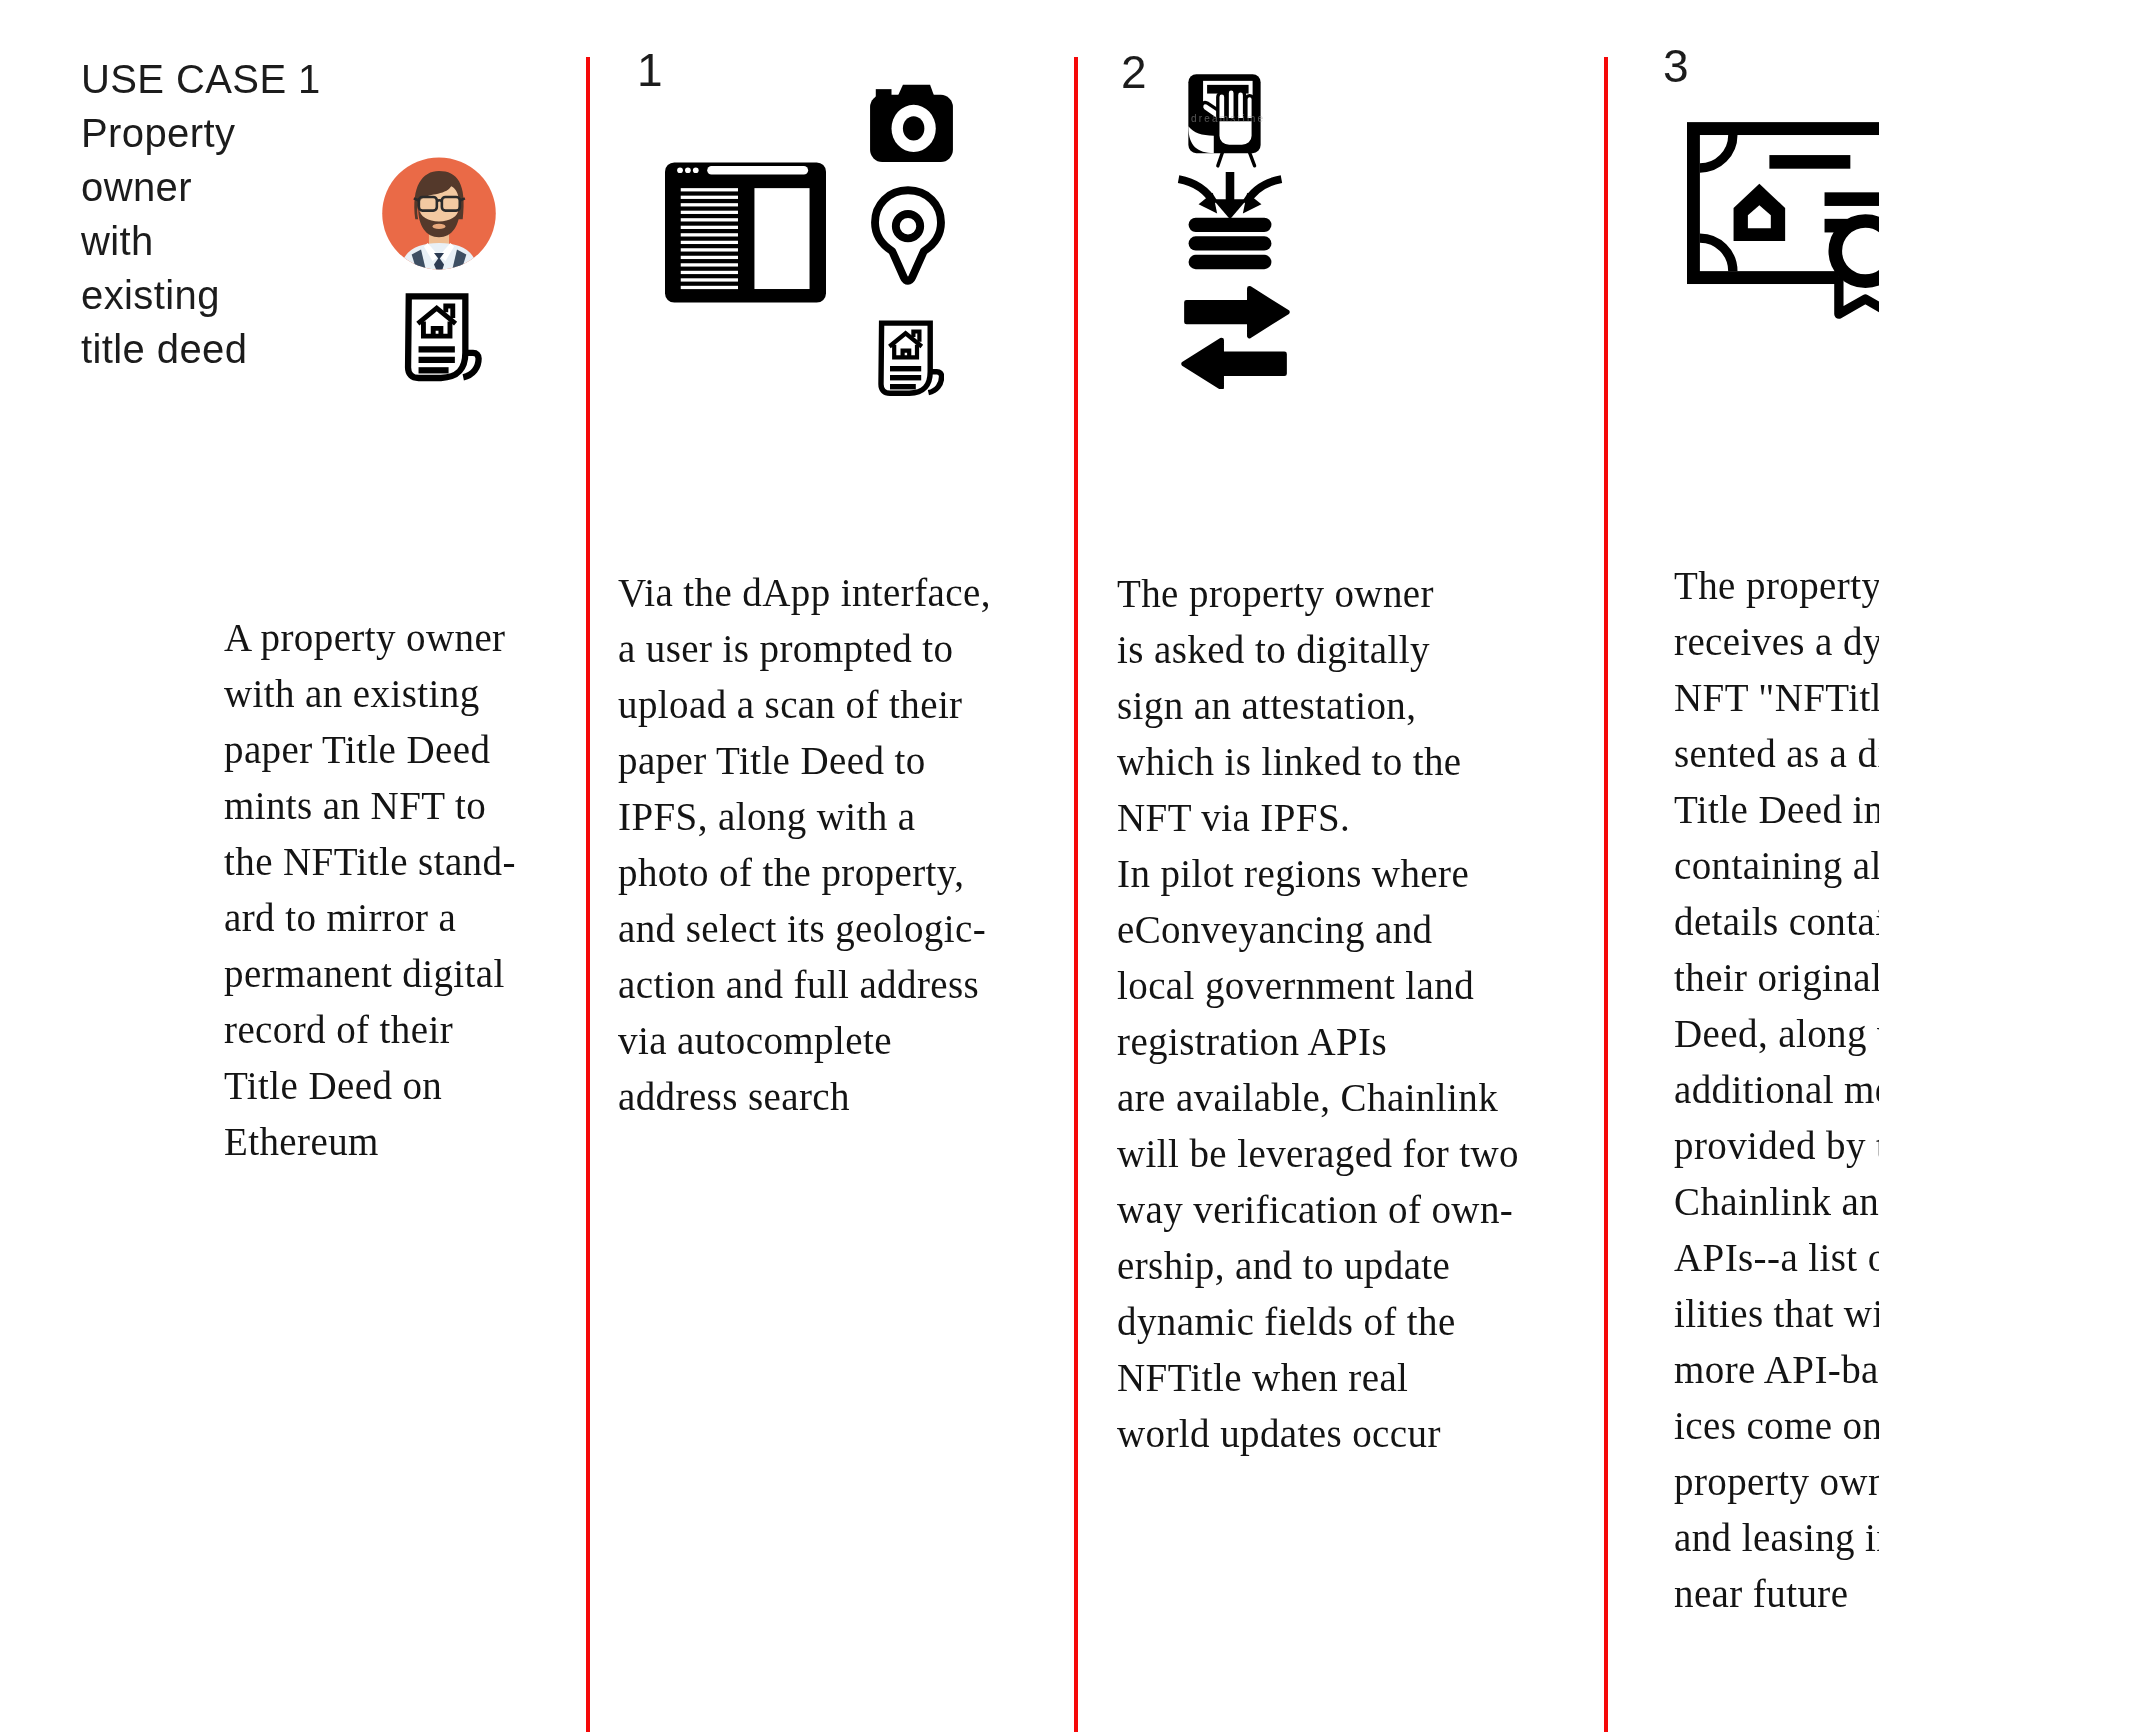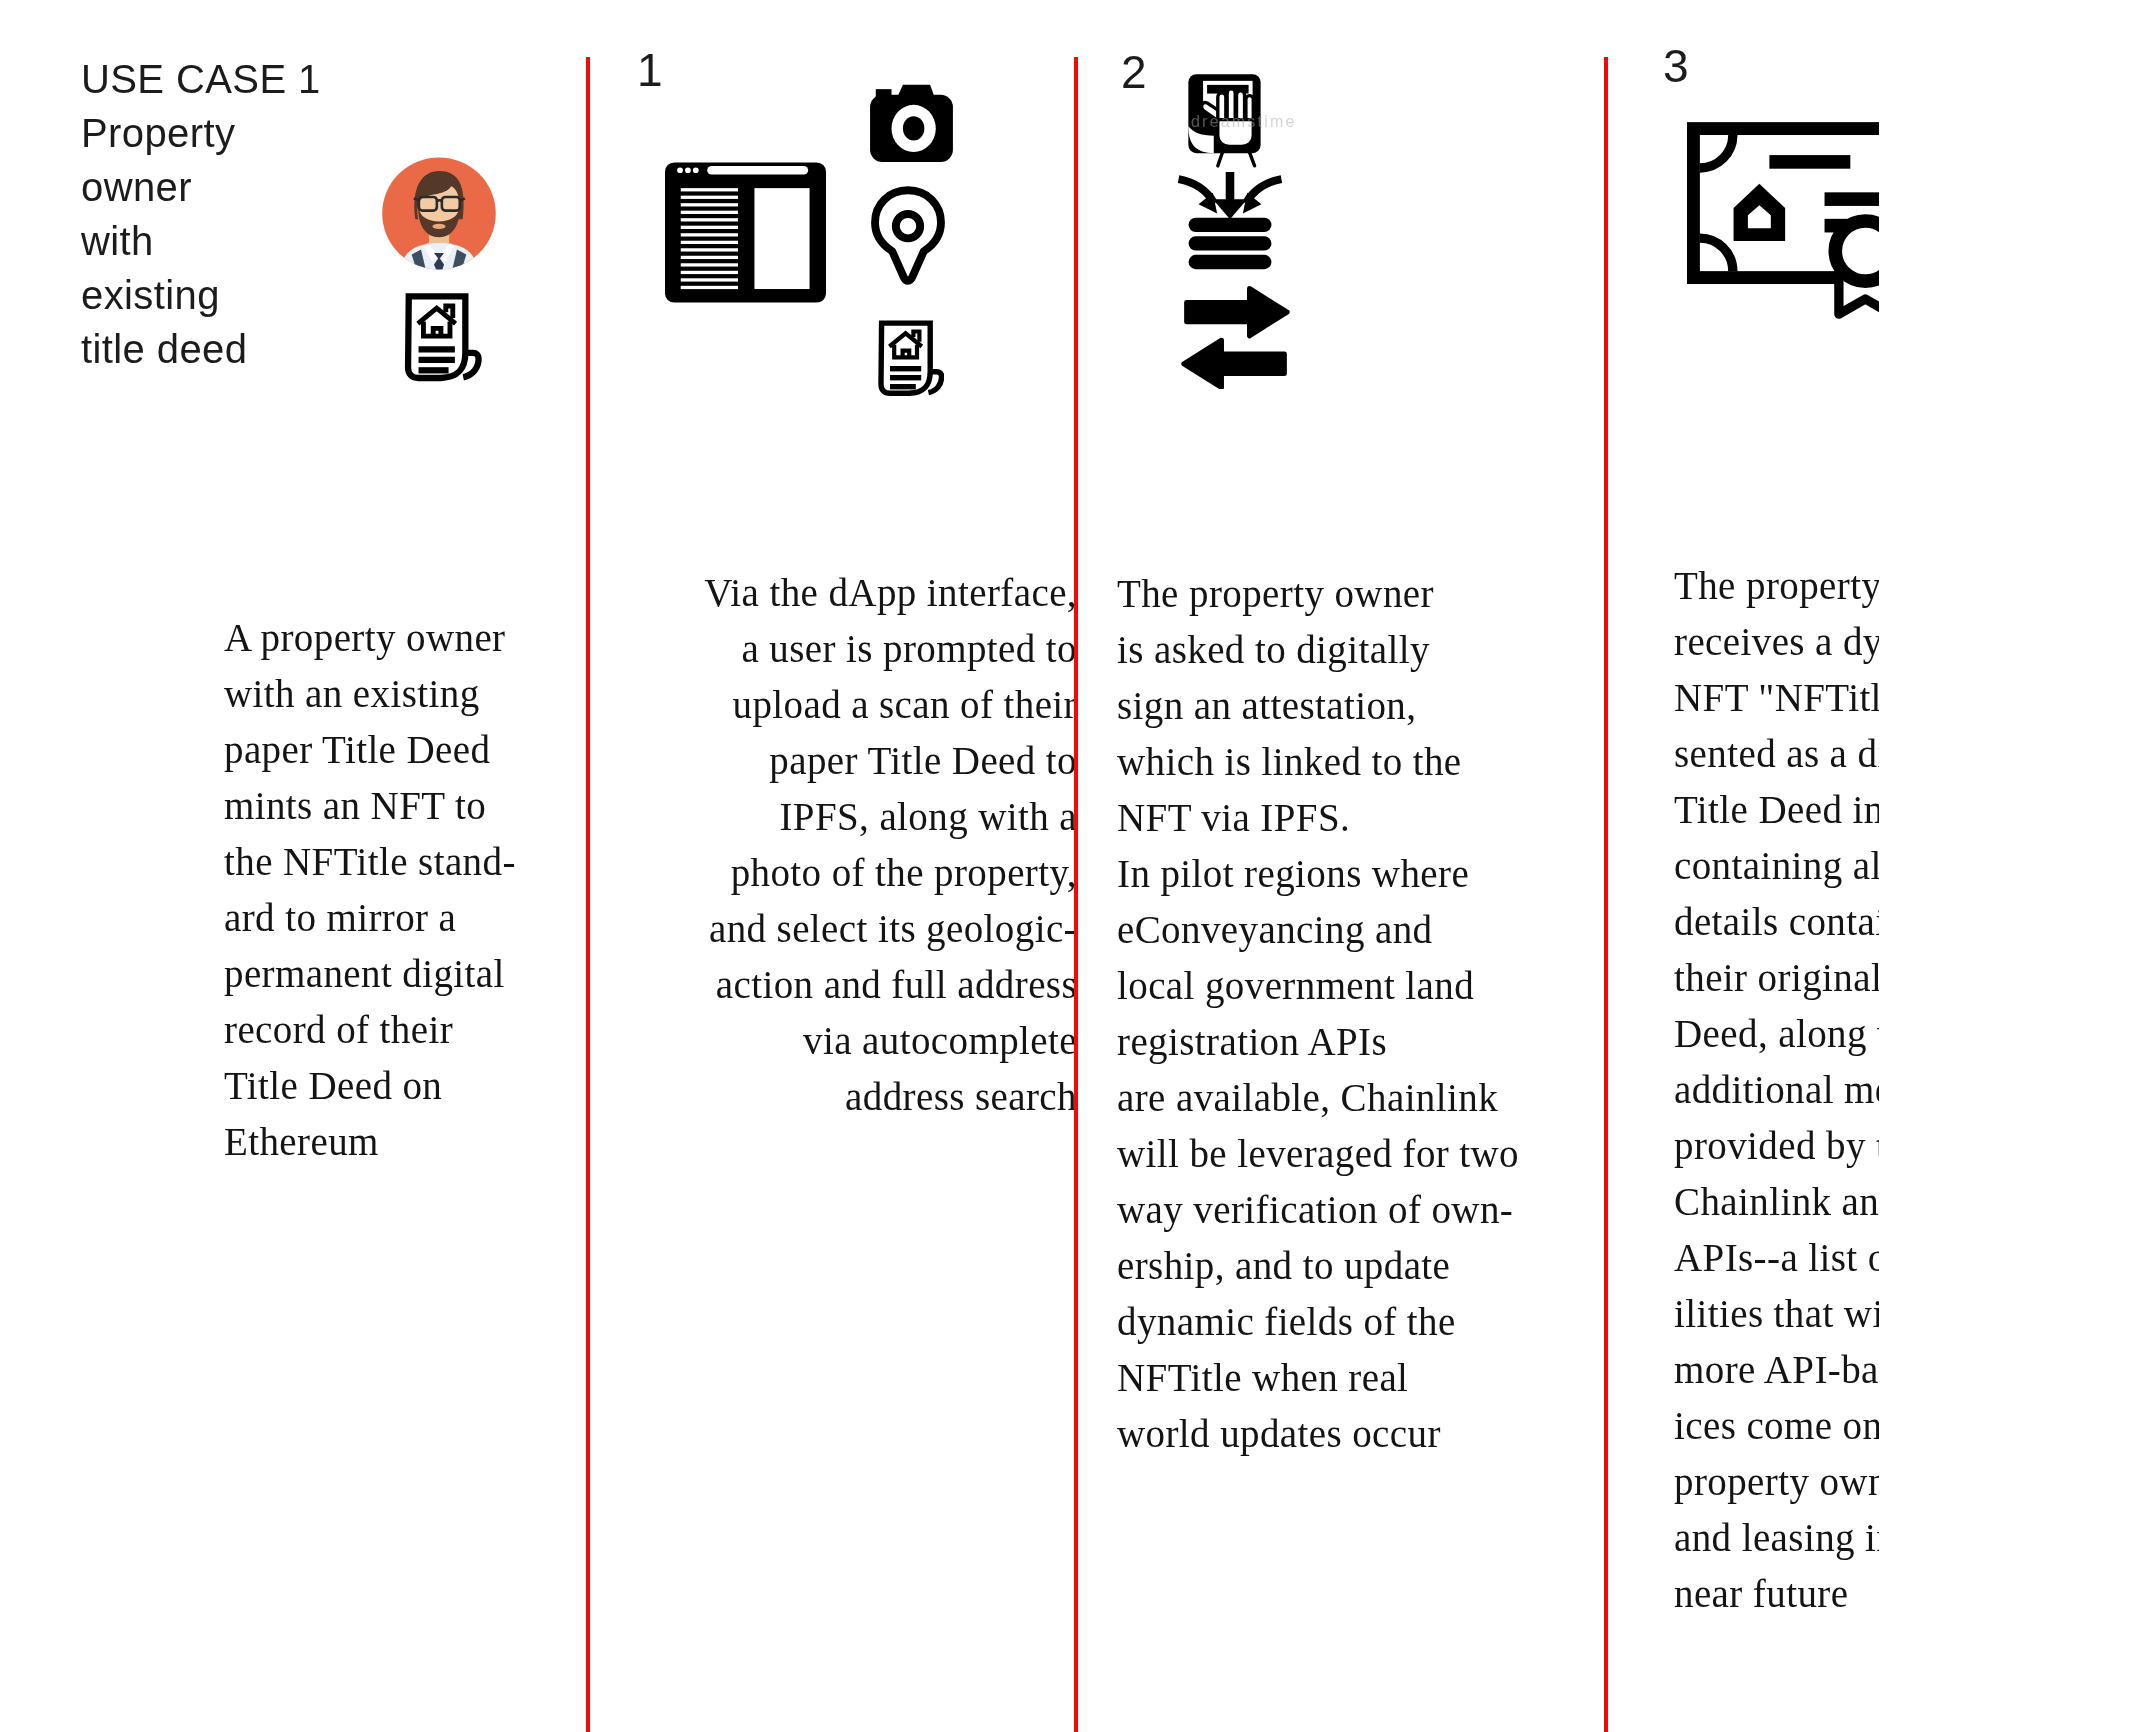--- a/index.html
+++ b/index.html
@@ -30,38 +30,38 @@
   .n1{left:637px;top:44px;}
   .n2{left:1121px;top:46px;}
   .n3{left:1663px;top:40px;}
   .body-text{
     position:absolute;margin:0;
     font-family:"Liberation Serif","DejaVu Serif",serif;
     font-size:39px;line-height:56px;letter-spacing:0.4px;
     white-space:pre-line;color:#141414;
   }
   .b1{left:224px;top:582px;width:366px;margin-top:28px;}
-  .b2{left:618px;top:565px;width:459px;text-align:right;}
+  .b2{left:618px;top:565px;width:459px;}
   .b3{left:1117px;top:566px;width:491px;}
   .b4{left:1674px;top:558px;width:479px;}
   .icon{position:absolute;display:block;}
   .icon svg{display:block;width:100%;height:100%;}
   .avatar{left:381px;top:156px;width:116px;height:115px;}
   .deed1{left:397px;top:290px;width:85px;height:95px;}
   .browser{left:665px;top:162px;width:161px;height:141px;}
   .camera{left:870px;top:82px;width:83px;height:80px;}
   .pin{left:870px;top:186px;width:76px;height:109px;}
   .deed2{left:872px;top:314px;width:72px;height:89px;}
   .oathbook{left:1183px;top:69px;width:87px;height:102px;}
   .database{left:1171px;top:172px;width:118px;height:100px;}
   .exchange{left:1179px;top:280px;width:113px;height:109px;}
   .certificate{left:1687px;top:122px;width:245px;height:208px;}
   .watermark{
     position:absolute;left:1191px;top:113px;
-    font-size:16px;letter-spacing:2.2px;
+    font-size:10px;letter-spacing:2.2px;
     color:rgba(170,170,170,0.5);
   }
 </style>
 </head>
 <body>
 
 <div class="canvas">
 
   <h1 class="heading">USE CASE 1
 Property

